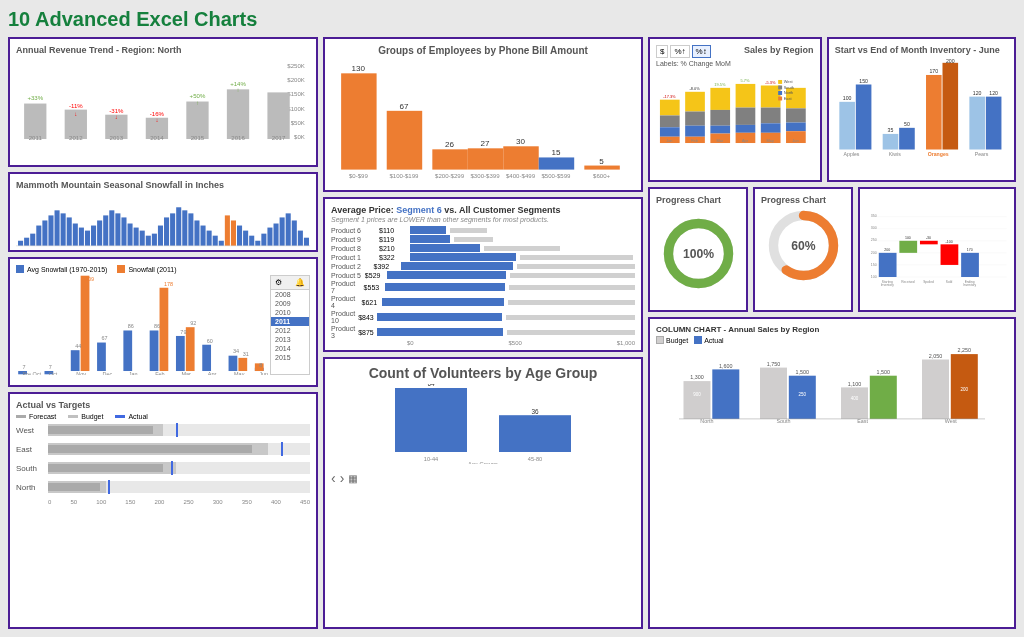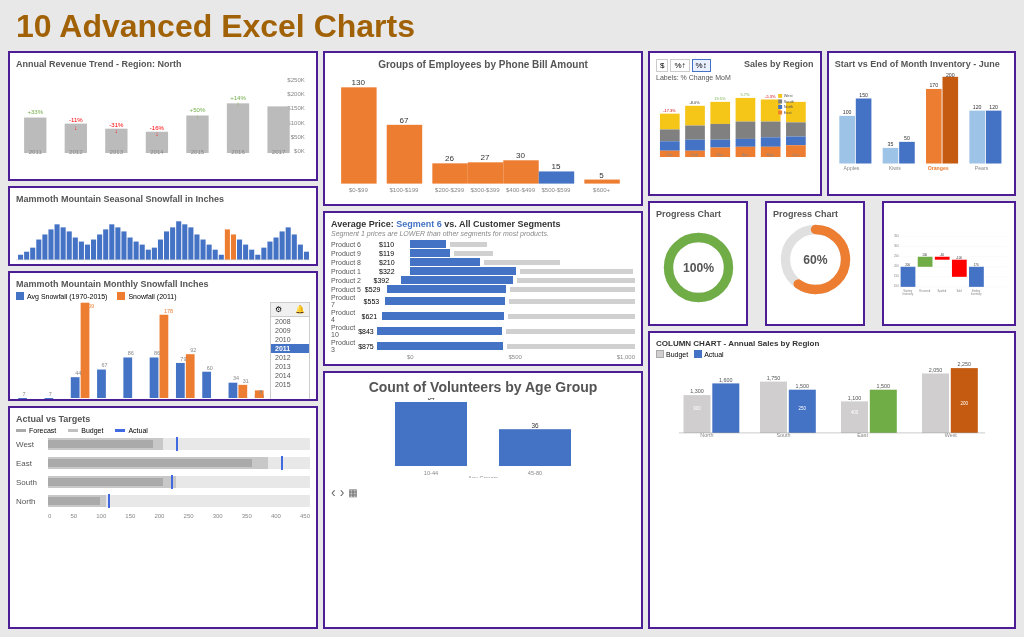--- a/index.html
+++ b/index.html
@@ -8,26 +8,25 @@
     .main-container {
       width: 1024px;
       height: 637px;
       background: #e8e8e8;
       padding: 8px;
       display: flex;
       flex-direction: column;
     }
     
     .page-title {
-      font-size: 32px;
+      font-size: 20px;
       font-weight: 900;
-      color: #a16207;
+      color: #15803d;
       margin-bottom: 6px;
       font-family: 'Arial Black', Arial, sans-serif;
-      margin-left: 8px;
     }
     
     .dashboard-grid {
       display: grid;
       grid-template-columns: 310px 320px 1fr;
       grid-template-rows: 1fr 1fr;
       gap: 5px;
       flex: 1;
     }
     
@@ -219,21 +218,20 @@
             <rect x="272" y="25" width="5" height="25"></rect>
             <rect x="278" y="35" width="5" height="15"></rect>
             <rect x="284" y="42" width="5" height="8"></rect>
           </g>
 
           <line x1="0" y1="50" x2="290" y2="50" stroke="#ccc" stroke-width="0.5"></line>
         </svg>
       </div>
 
       <div class="chart-panel snowfall-monthly">
-        <div class="panel-title">Mammoth Mountain Monthly Snowfall Inches</div>
         <div style="display:flex; gap:4px; margin-bottom:2px;">
           <div class="legend-item">
             <span class="legend-dot" style="background:#4472c4; border-radius:0;"></span>
             <span style="font-size:7px;">Avg Snowfall (1970-2015)</span>
           </div>
           <div class="legend-item">
             <span class="legend-dot" style="background:#ed7d31; border-radius:0;"></span>
             <span style="font-size:7px;">Snowfall (2011)</span>
           </div>
         </div>
@@ -611,21 +609,21 @@
             <text x="183" y="37" font-size="6" text-anchor="middle" fill="#333">120</text>
 
             <text x="19" y="108" font-size="6" text-anchor="middle" fill="#888">Apples</text>
             <text x="69" y="108" font-size="6" text-anchor="middle" fill="#888">Kiwis</text>
             <text x="119" y="108" font-size="6" text-anchor="middle" fill="#ed7d31" font-weight="bold">Oranges</text>
             <text x="169" y="108" font-size="6" text-anchor="middle" fill="#888">Pears</text>
           </svg>
         </div>
       </div>
 
-      <div style="display:flex; gap:17px; height:125px;">
+      <div style="display:flex; gap:5px; height:125px;">
 
         <div class="chart-panel" style="width:100px; flex-shrink:0;">
           <div class="panel-title">Progress Chart</div>
           <div style="display:flex; align-items:center; justify-content:center; height:90px; position:relative;">
             <svg viewBox="0 0 80 80" style="width:75px; height:75px;">
               <circle cx="40" cy="40" r="32" fill="none" stroke="#e0e0e0" stroke-width="10"></circle>
               <circle cx="40" cy="40" r="32" fill="none" stroke="#70ad47" stroke-width="10" stroke-dasharray="201 0" stroke-linecap="round" transform="rotate(-90 40 40)"></circle>
               <text x="40" y="45" font-size="13" text-anchor="middle" font-weight="bold" fill="#555">100%</text>
             </svg>
           </div>

